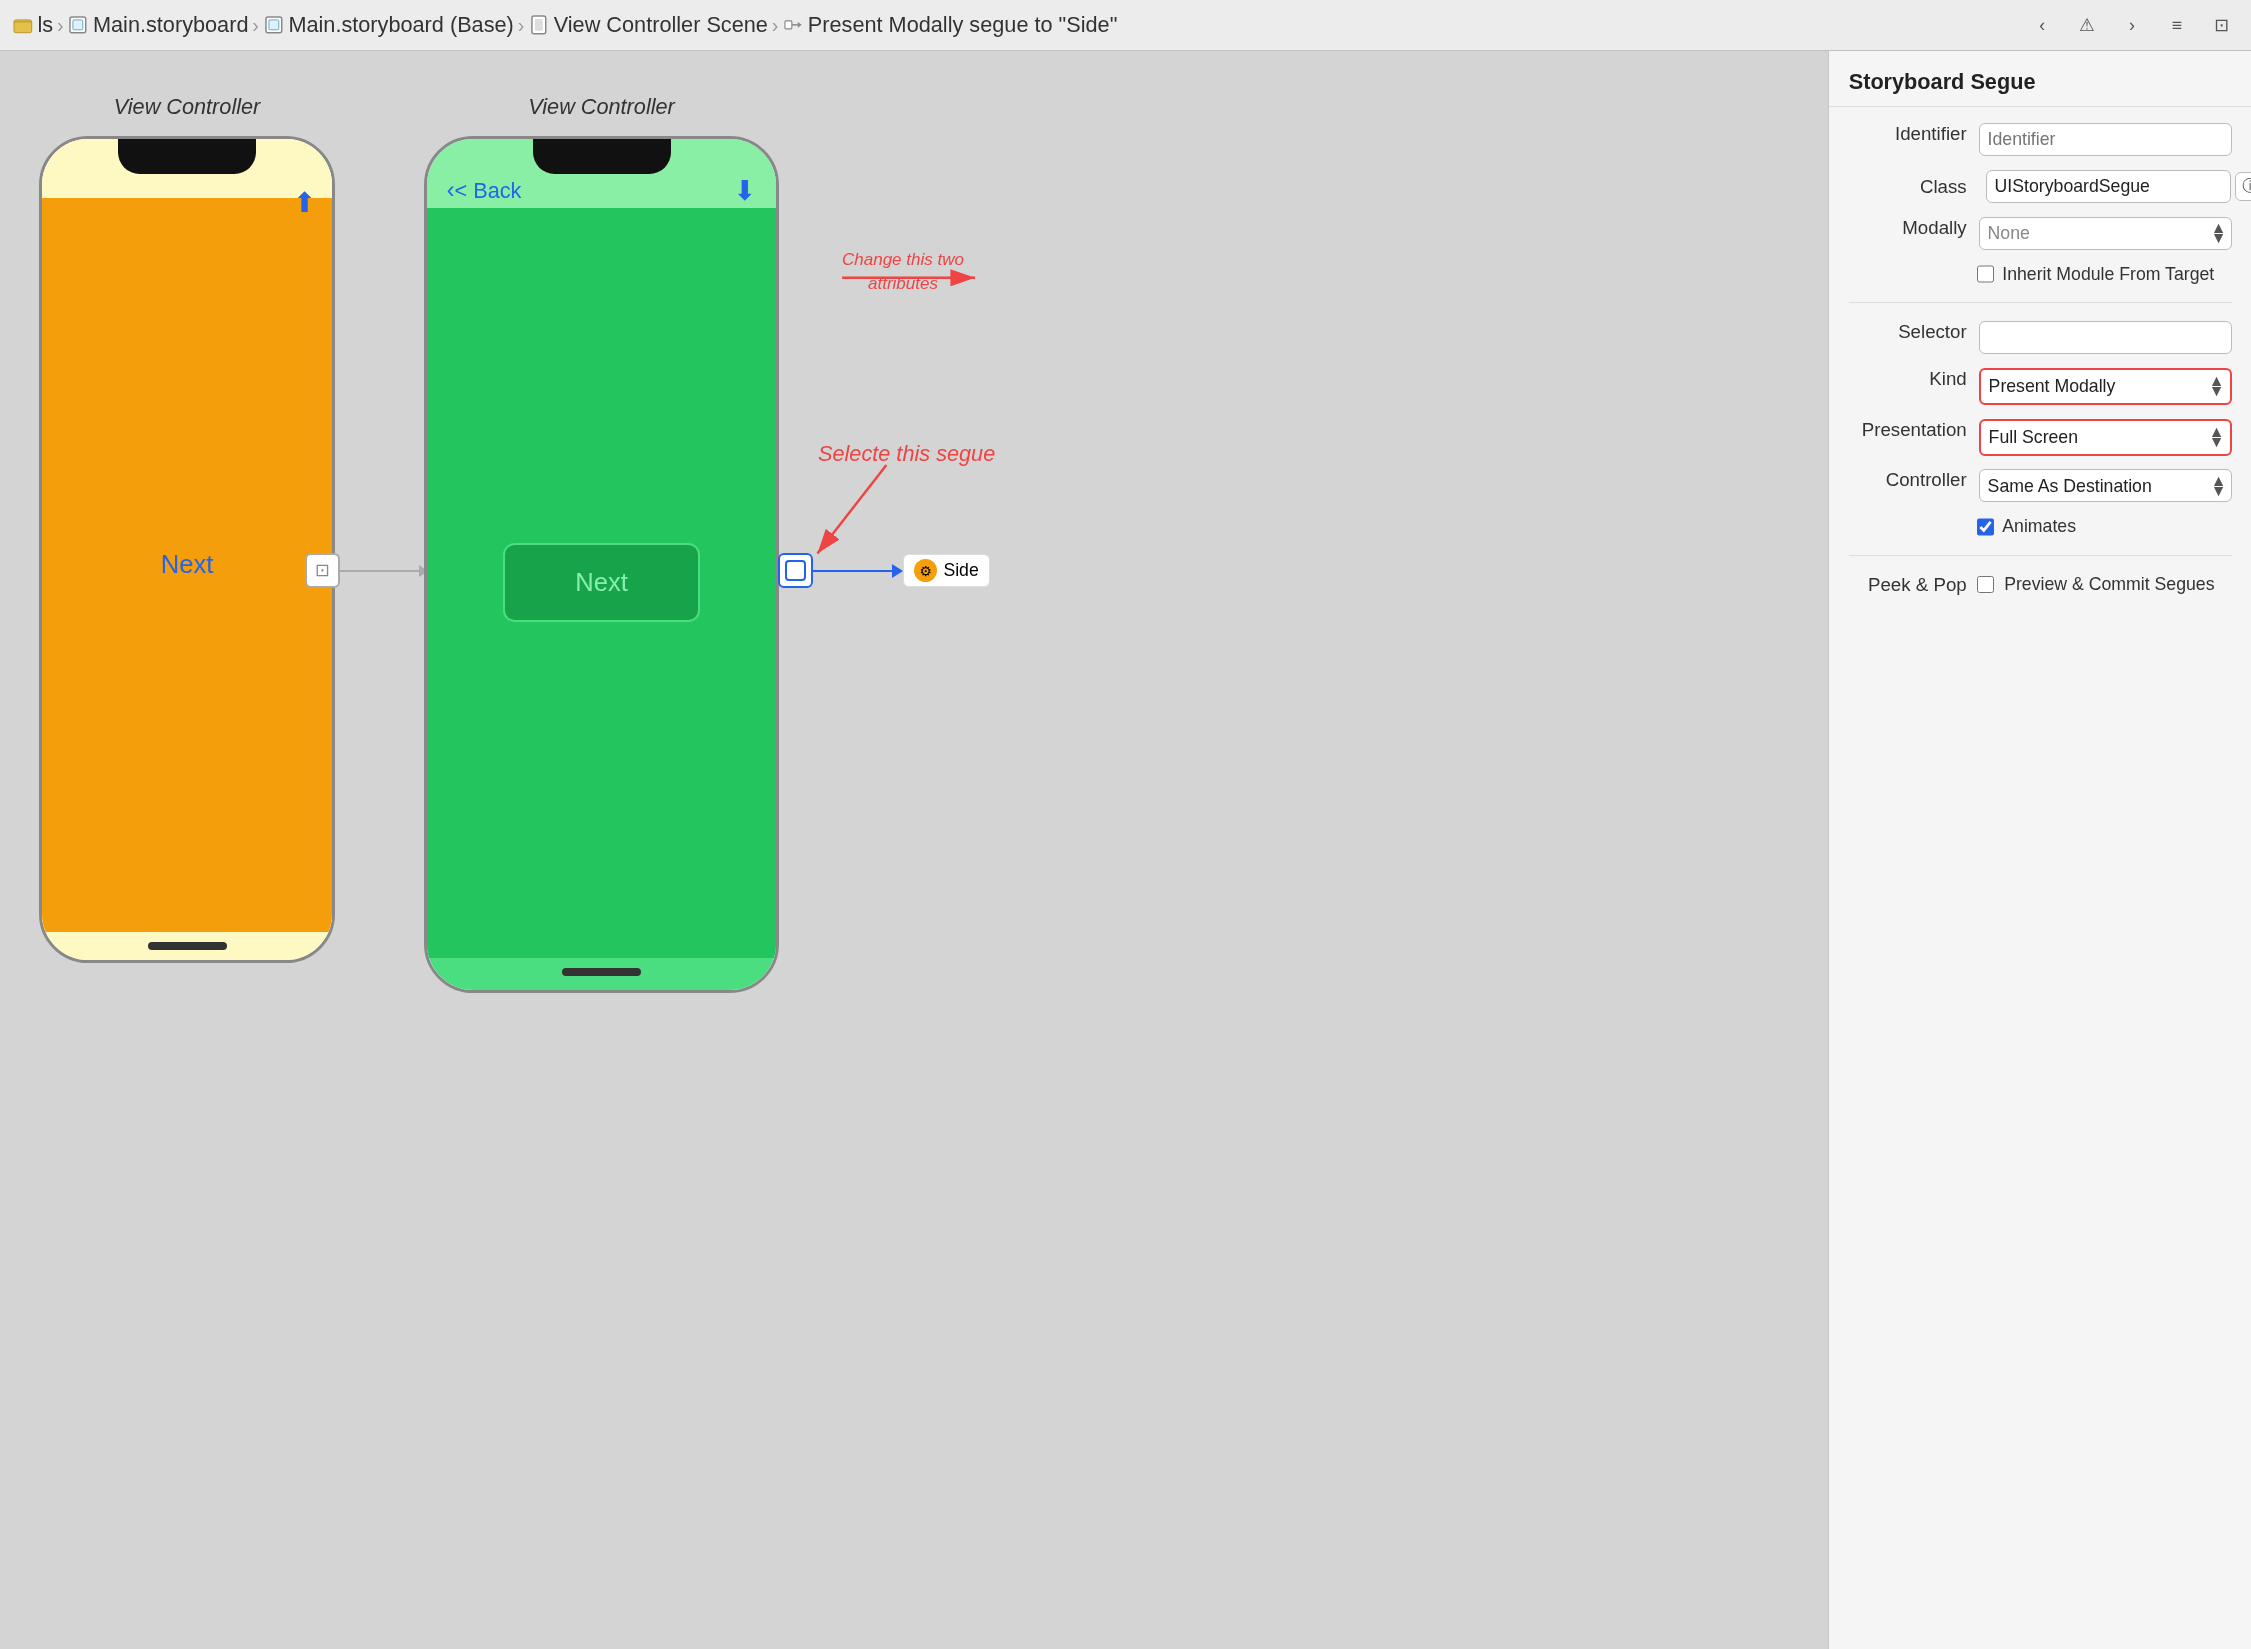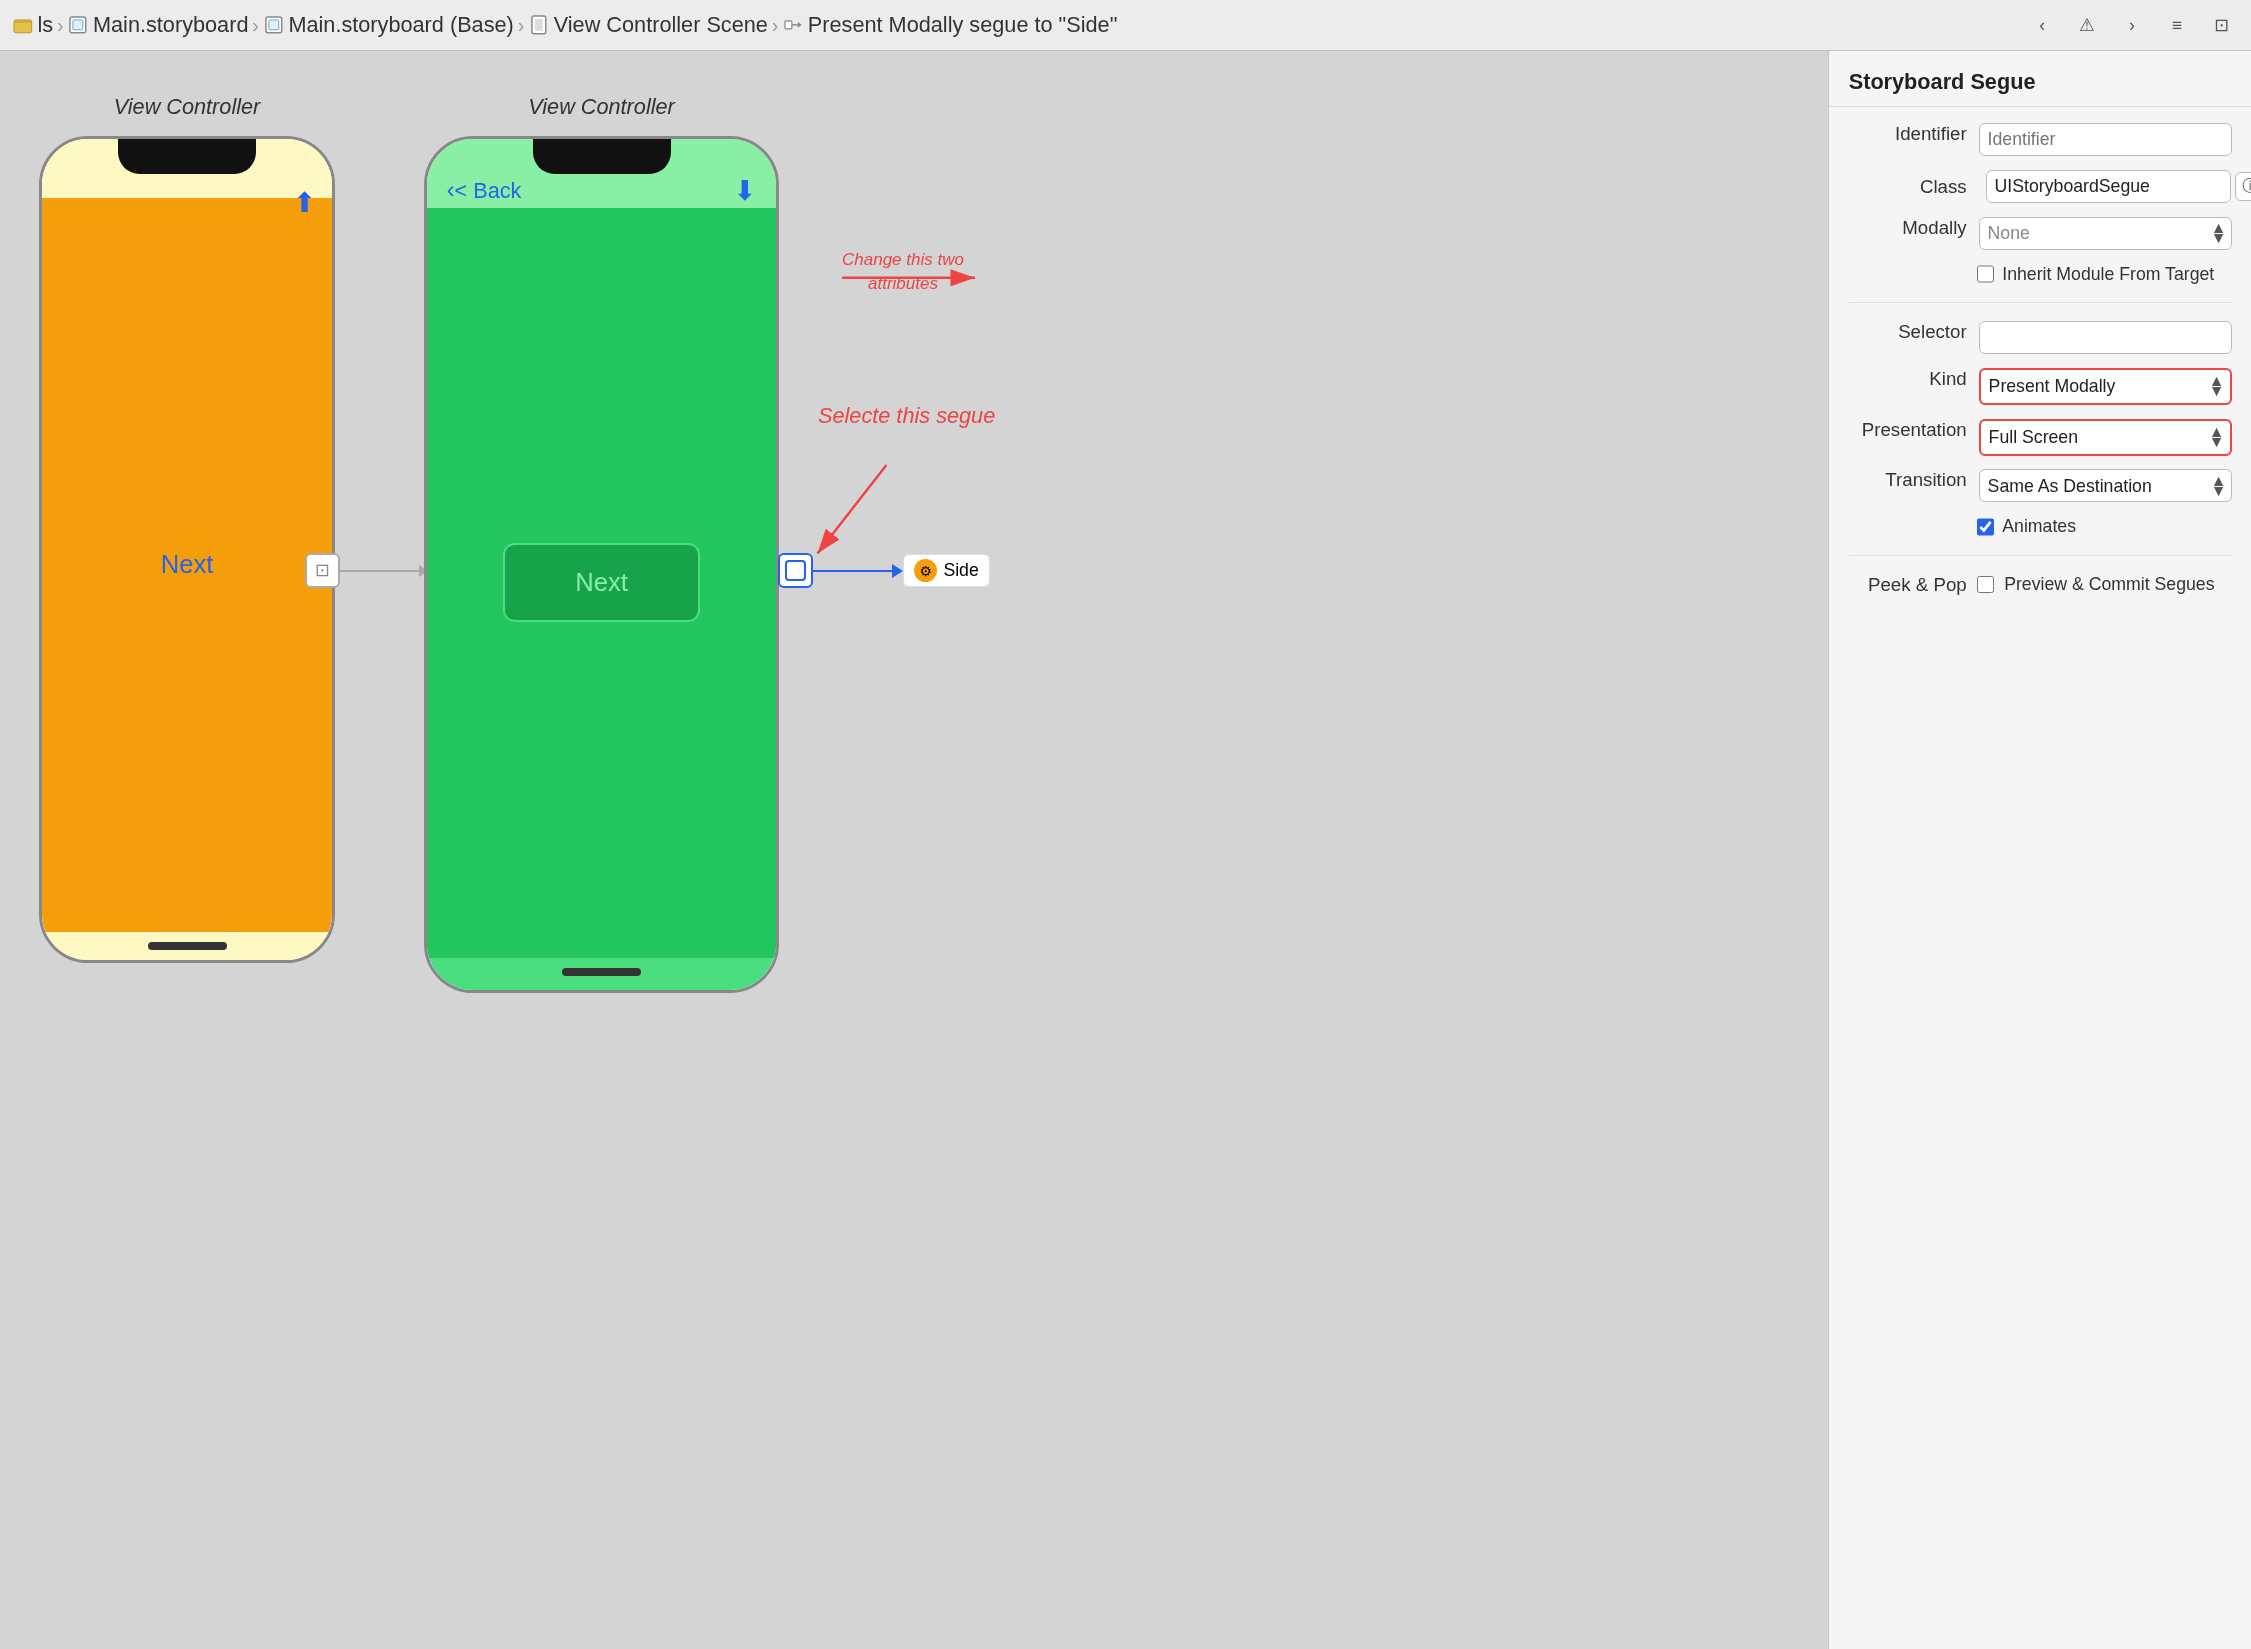--- a/index.html
+++ b/index.html
@@ -503,21 +503,21 @@
       top: 197px;
       left: 842px;
       color: #e44;
       font-size: 17px;
       font-style: italic;
       text-align: center;
       line-height: 1.4;
     }
     .annotation-text-2 {
       position: absolute;
-      top: 352px;
+      top: 390px;
       left: 818px;
       color: #e44;
       font-size: 21.7px;
       font-style: italic;
     }
 
     
     .annotation-svg {
       position: absolute;
       top: 0;
@@ -715,21 +715,21 @@
         <span class="field-label">Presentation</span>
         <div class="field-select-wrap field-select-highlighted">
           <select class="field-select" style="border:none;outline:none;">
             <option>Full Screen</option>
           </select>
           <span class="select-arrow">▲<br>▼</span>
         </div>
       </div>
 
       <div class="field-row">
-        <span class="field-label">Transition</span>
+        <span class="field-label">Controller</span>
         <div class="field-select-wrap">
           <select class="field-select">
             <option>Same As Destination</option>
           </select>
           <span class="select-arrow">▲<br>▼</span>
         </div>
       </div>
 
       <div class="animates-row">
         <input type="checkbox" class="animates-checkbox" checked="" style="">

